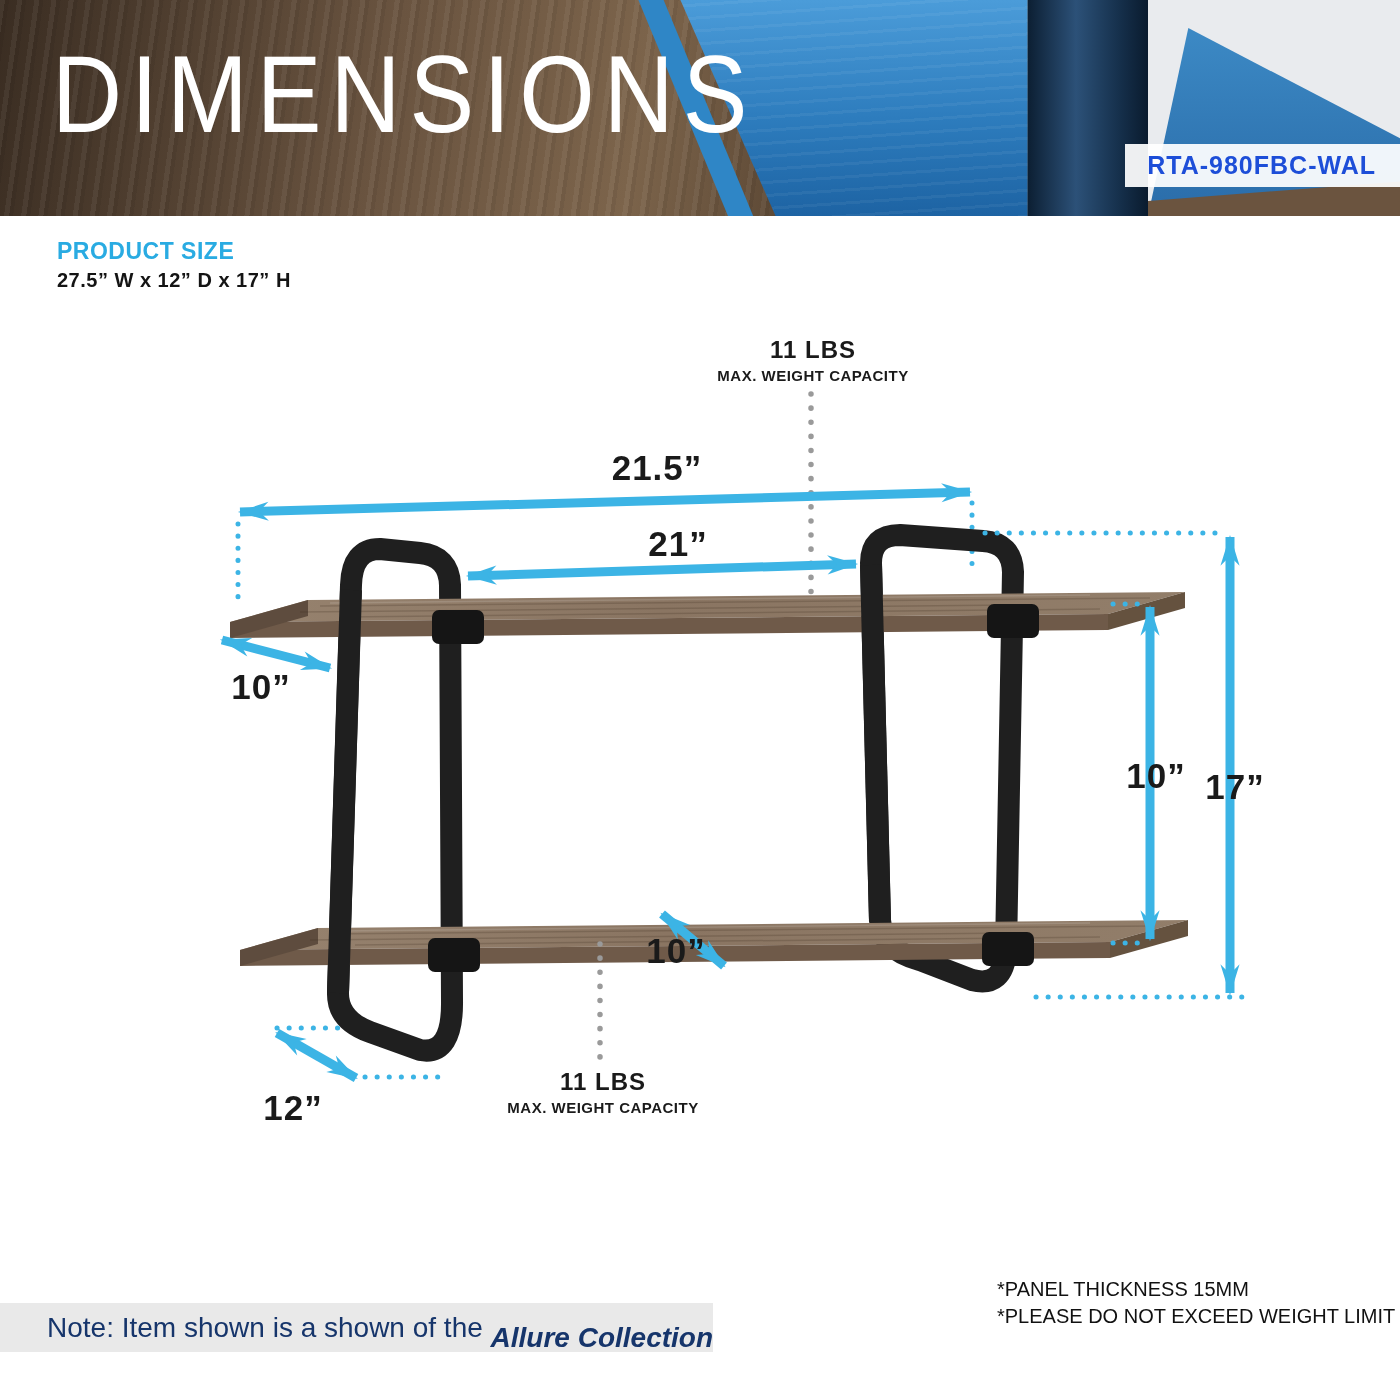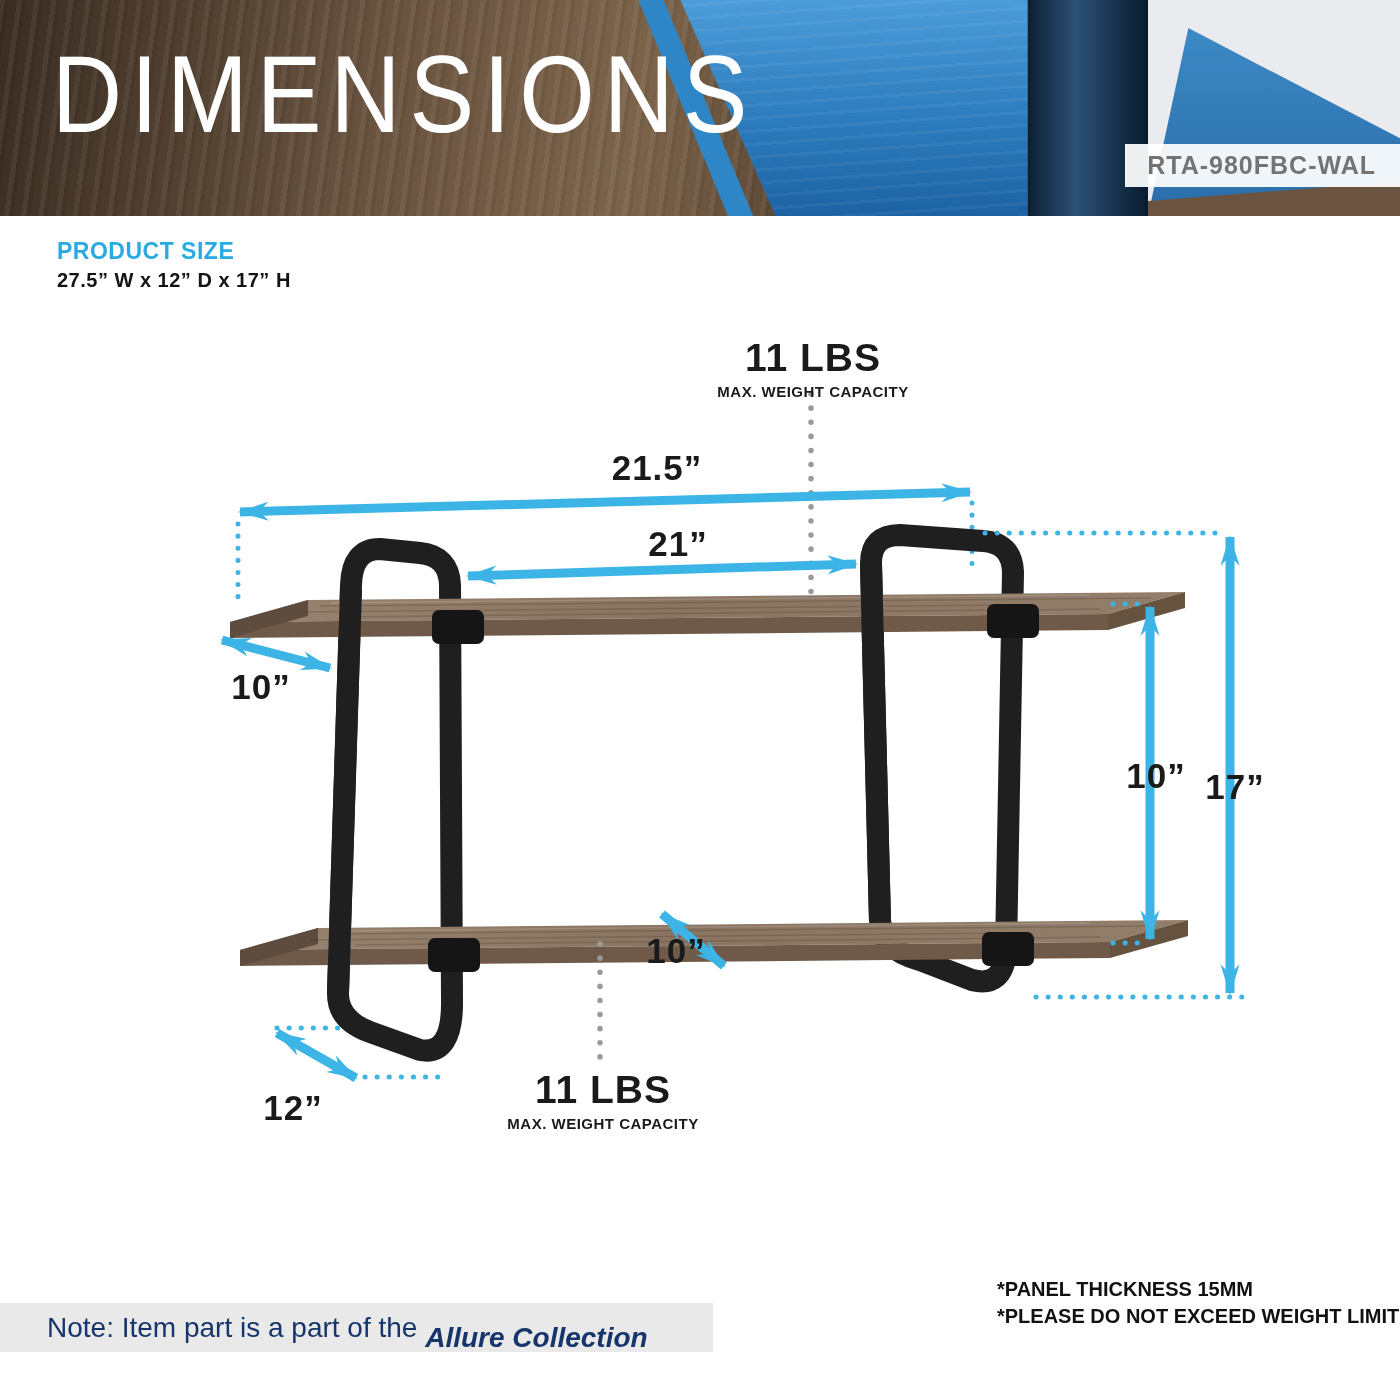--- a/index.html
+++ b/index.html
@@ -23,43 +23,43 @@
           background:linear-gradient(90deg,#0c1f33 0%,#2c5178 40%,#16314d 75%,#0a1b2e 100%);}
   .banner .right-zone{position:absolute;top:0;height:100%;left:82%;right:0;background:#e9ebee;}
   .banner .right-blue{position:absolute;inset:0;
           background:linear-gradient(180deg,#3f8ec9,#2a6ca9);
           clip-path:polygon(0% 100%,100% 100%,100% 64%,16% 13%);}
   .banner .right-wood{position:absolute;inset:0;background:#6b543f;
           clip-path:polygon(0% 100%,100% 100%,100% 84%,0% 93%);}
   .banner-title{position:absolute;left:52px;top:32px;font-size:97px;font-weight:200;
           letter-spacing:9px;color:#ffffff;transform:scaleY(1.12);transform-origin:top left;white-space:nowrap;}
   .model-badge{position:absolute;right:0;top:144px;height:43px;padding:0 24px 0 22px;
-          background:rgba(255,255,255,.93);color:#737373;font-size:25px;font-weight:bold;
+          background:rgba(255,255,255,.93);color:#1d4ed8;font-size:25px;font-weight:bold;
           letter-spacing:1px;display:flex;align-items:center;}
 
   
   .product-size{position:absolute;left:57px;top:238px;}
   .ps-label{font-size:23px;font-weight:bold;color:#29abe2;letter-spacing:.5px;}
   .ps-value{font-size:20px;font-weight:bold;color:#141414;margin-top:4px;letter-spacing:.5px;}
 
   
   .diagram-svg{position:absolute;left:0;top:0;width:1400px;height:1400px;}
 
   .dim-label{position:absolute;transform:translateX(-50%);font-size:35px;font-weight:bold;
           color:#1a1a1a;letter-spacing:1px;white-space:nowrap;}
   .capacity{position:absolute;transform:translateX(-50%);text-align:center;color:#1a1a1a;white-space:nowrap;}
-  .capacity .v{font-size:39px;font-weight:bold;letter-spacing:1px;}
+  .capacity .v{font-size:24px;font-weight:bold;letter-spacing:1px;}
   .capacity .c{font-size:15px;font-weight:bold;margin-top:3px;letter-spacing:.5px;text-align:center;}
 
   
   .note-bar{position:absolute;left:0;top:1303px;width:713px;height:49px;background:#e9e9e9;
           display:flex;align-items:center;padding-left:47px;box-sizing:border-box;
           font-size:28px;color:#16356b;white-space:pre;}
   .note-bar .collection{font-weight:bold;font-style:italic;margin-top:20px;}
-  .footnotes{position:absolute;left:997px;top:1276px;font-size:20px;font-weight:bold;
+  .footnotes{position:absolute;left:997px;top:1276px;font-size:20px;font-weight:normal;
           color:#111;line-height:27px;white-space:nowrap;}
 </style>
 </head>
 <body>
 
 <div class="page">
 
   <div class="banner">
     <div class="wood-grain"></div>
     <div class="blue-stripe"></div>
@@ -173,20 +173,20 @@
 
   <div class="capacity" style="left:813px;top:336px;">
     <div class="v">11 LBS</div>
     <div class="c">MAX. WEIGHT CAPACITY</div>
   </div>
   <div class="capacity" style="left:603px;top:1068px;">
     <div class="v">11 LBS</div>
     <div class="c">MAX. WEIGHT CAPACITY</div>
   </div>
 
-  <div class="note-bar"><span>Note: Item part is a part of the </span><span class="collection">Allure Collection</span></div>
+  <div class="note-bar"><span>Note: Item shown is a shown of the </span><span class="collection">Allure Collection</span></div>
 
   <div class="footnotes">
     <div>*PANEL THICKNESS 15MM</div>
     <div>*PLEASE DO NOT EXCEED WEIGHT LIMIT</div>
   </div>
 
 </div>
 
 </body></html>

